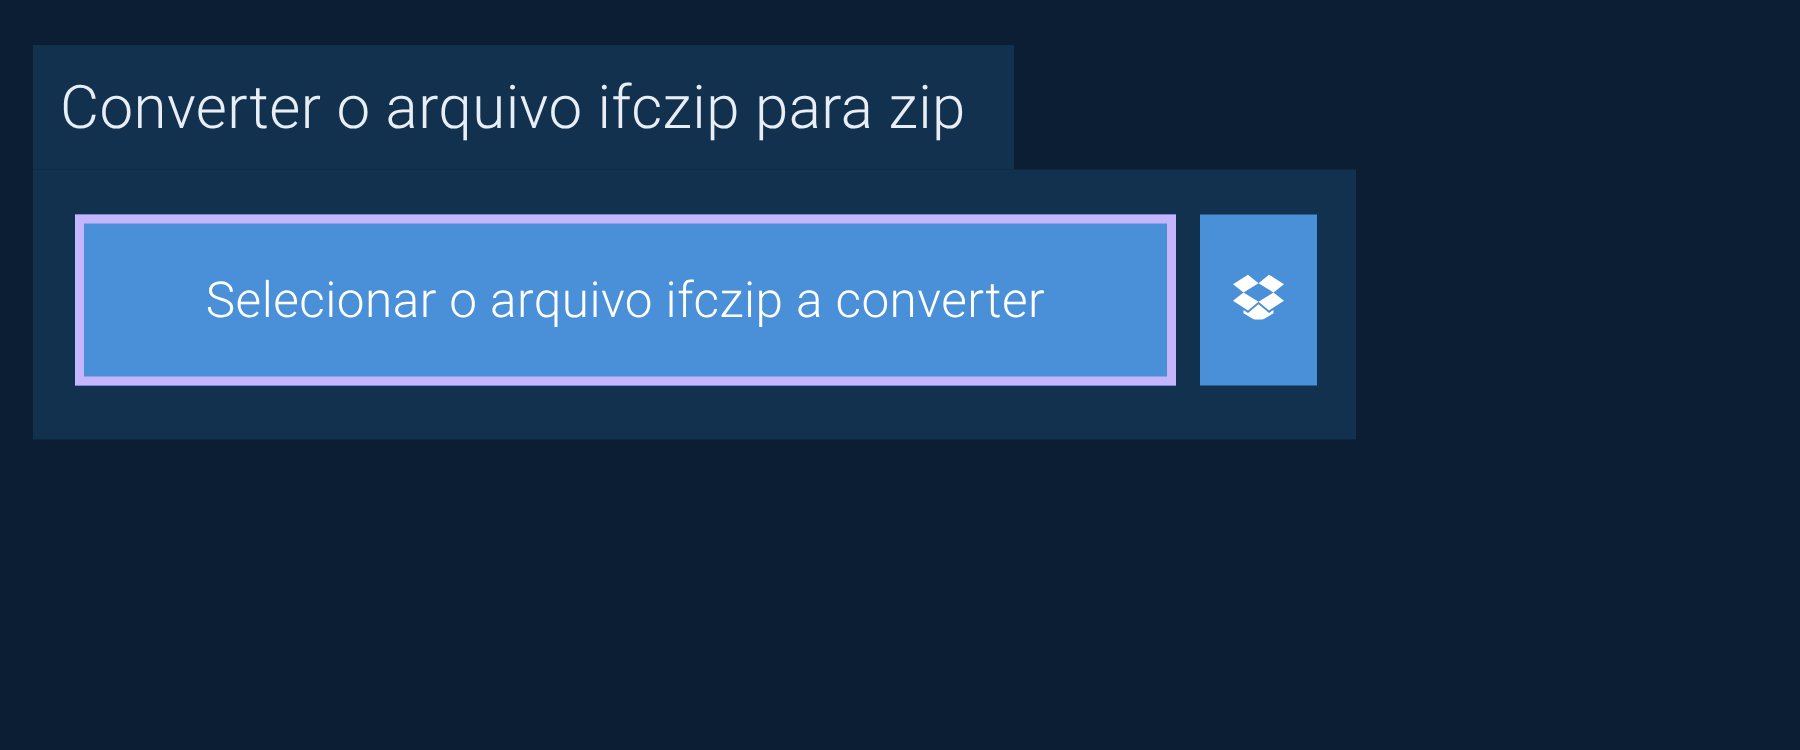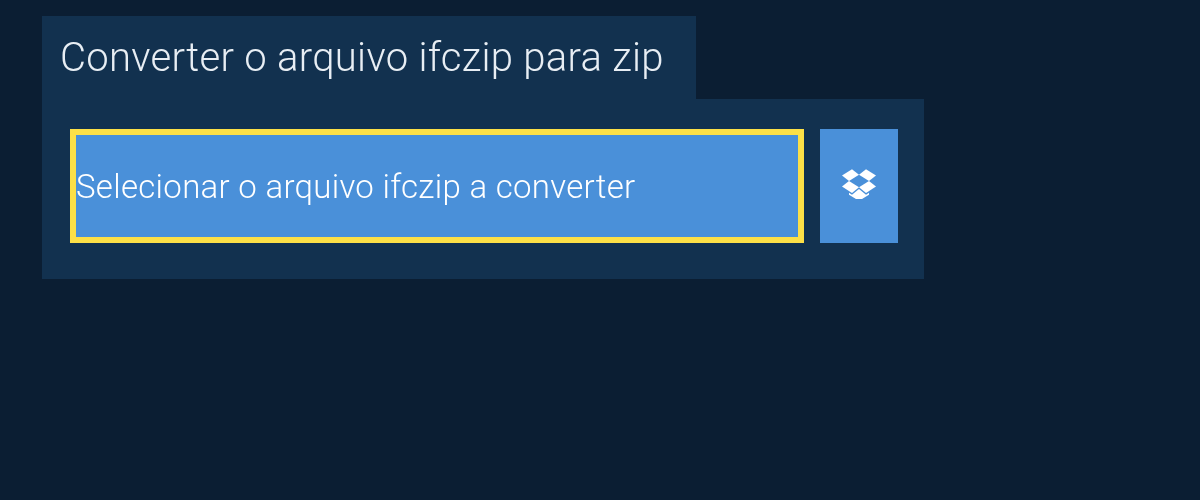--- a/index.html
+++ b/index.html
@@ -8,22 +8,21 @@
       box-sizing: border-box;
     }
     body {
       background-color: #0b1e33;
       font-family: -apple-system, BlinkMacSystemFont, "Segoe UI", Roboto, Helvetica, Arial, sans-serif;
       width: 1200px;
       height: 500px;
       overflow: hidden;
     }
     .container {
-      padding: 16px 22px;
-      margin-left: 20px;
+      padding: 30px 22px;
     }
     .panel {
       background-color: #12314f;
       width: 882px;
     }
     .header-tab {
       display: inline-block;
       background-color: #12314f;
       padding: 18px 32px 18px 18px;
       position: relative;
@@ -37,24 +36,24 @@
     .button-row {
       display: flex;
       padding: 30px 28px 36px 28px;
       gap: 16px;
       align-items: stretch;
     }
     .select-button {
       flex: 0 0 auto;
       width: 734px;
       background-color: #4a90d9;
-      border: 6px solid #fde047;
+      border: 6px solid #c4b5fd;
       display: flex;
       align-items: center;
-      justify-content: flex-start;
+      justify-content: center;
       height: 114px;
       cursor: pointer;
     }
     .select-button-label {
       color: #ffffff;
       font-size: 33px;
       font-weight: 300;
       letter-spacing: 0.3px;
     }
     .dropbox-button {

